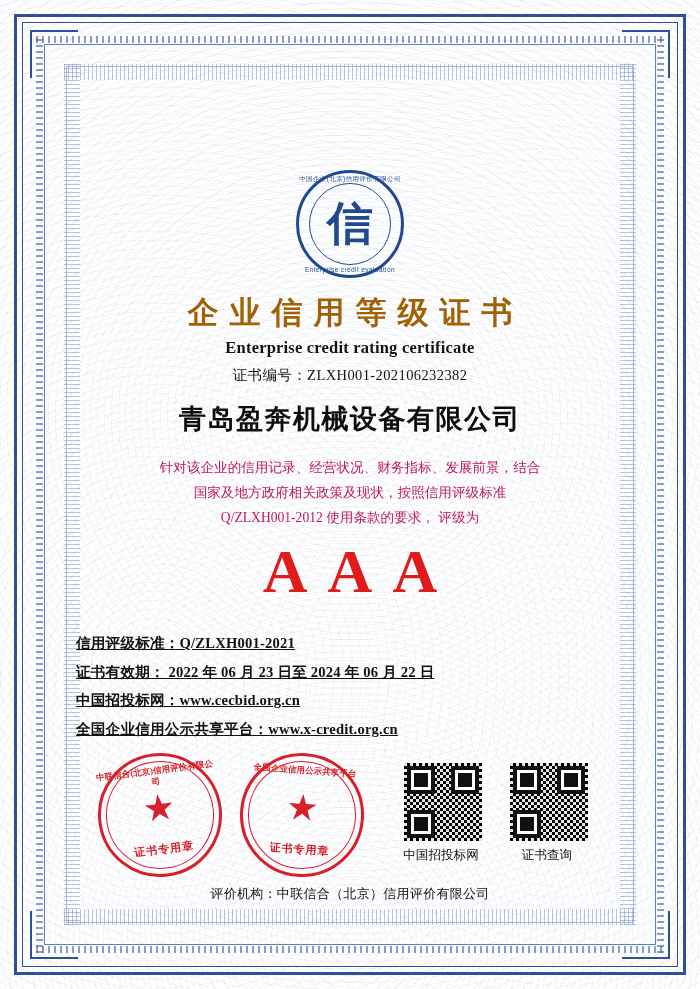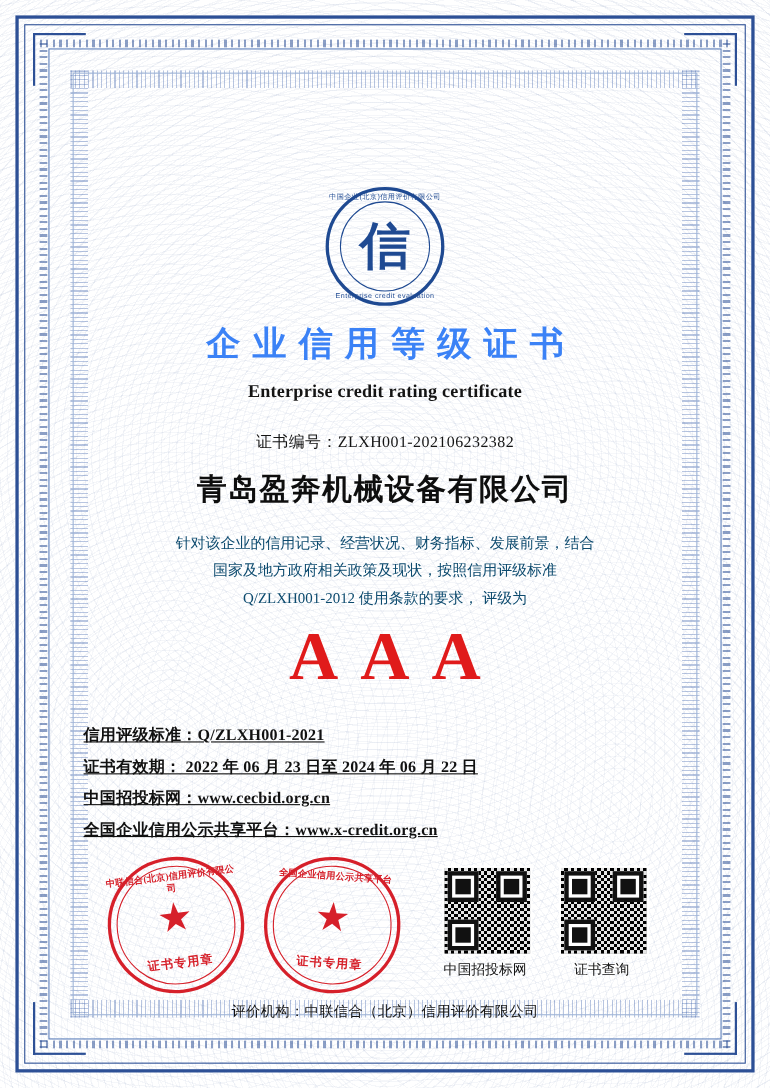--- a/index.html
+++ b/index.html
@@ -140,50 +140,50 @@
   }
   .emblem .arc-top { top: 5px; }
   .emblem .arc-bottom { bottom: 5px; }
 
   
   .title-cn {
     margin-top: 14px;
     font-size: 31px;
     font-weight: bold;
     letter-spacing: 11px;
-    color: #3b82f6;
+    color: #a16207;
     font-family: "Liberation Serif", serif;
     padding-left: 11px;
   }
   .title-en {
-    margin-top: 12px;
+    margin-top: 4px;
     font-size: 16.5px;
     font-weight: bold;
     color: #141414;
     letter-spacing: 0.2px;
     font-family: "Liberation Serif", serif;
   }
   .cert-no {
-    margin-top: 26px;
+    margin-top: 8px;
     font-size: 14.5px;
     color: #131313;
     letter-spacing: 0.4px;
   }
   .company {
     margin-top: 16px;
     font-size: 27px;
     font-weight: bold;
     color: #0e0e0e;
     letter-spacing: 1.5px;
   }
   .paragraph {
     margin-top: 18px;
     font-size: 13.6px;
     line-height: 1.85;
-    color: #0c4a6e;
+    color: #be185d;
     padding: 0 32px;
   }
   .grade {
     margin-top: 6px;
     font-size: 62px;
     font-weight: bold;
     color: #e01b1b;
     letter-spacing: 20px;
     padding-left: 20px;
     font-family: "Liberation Serif", serif;

